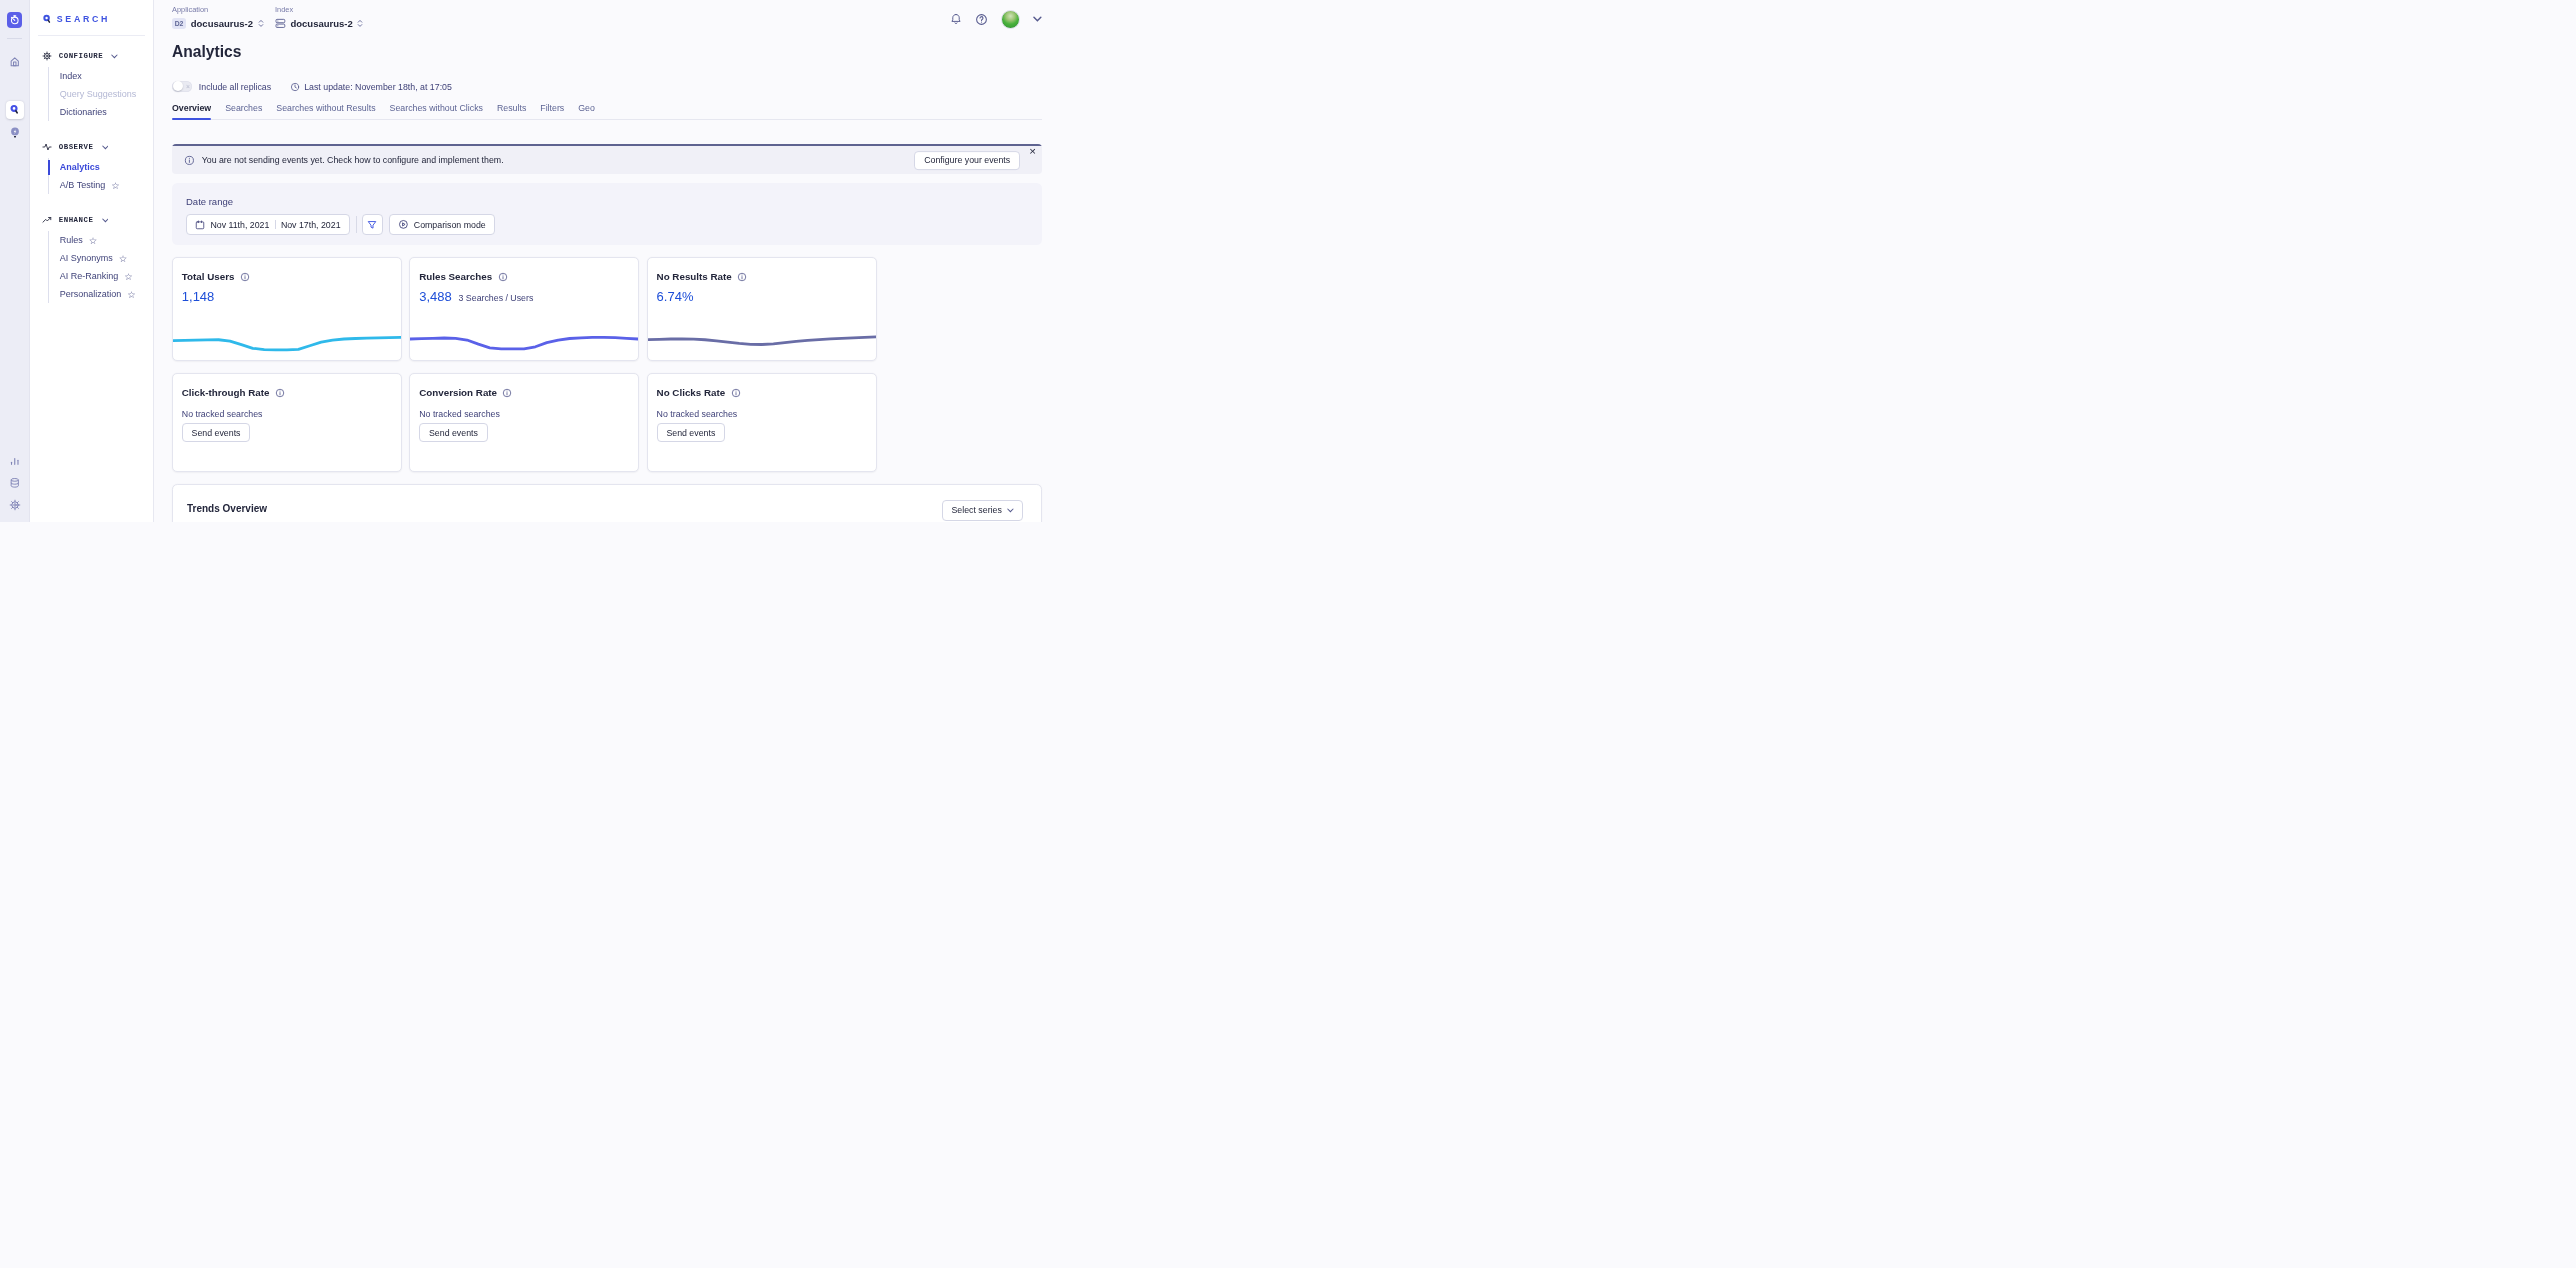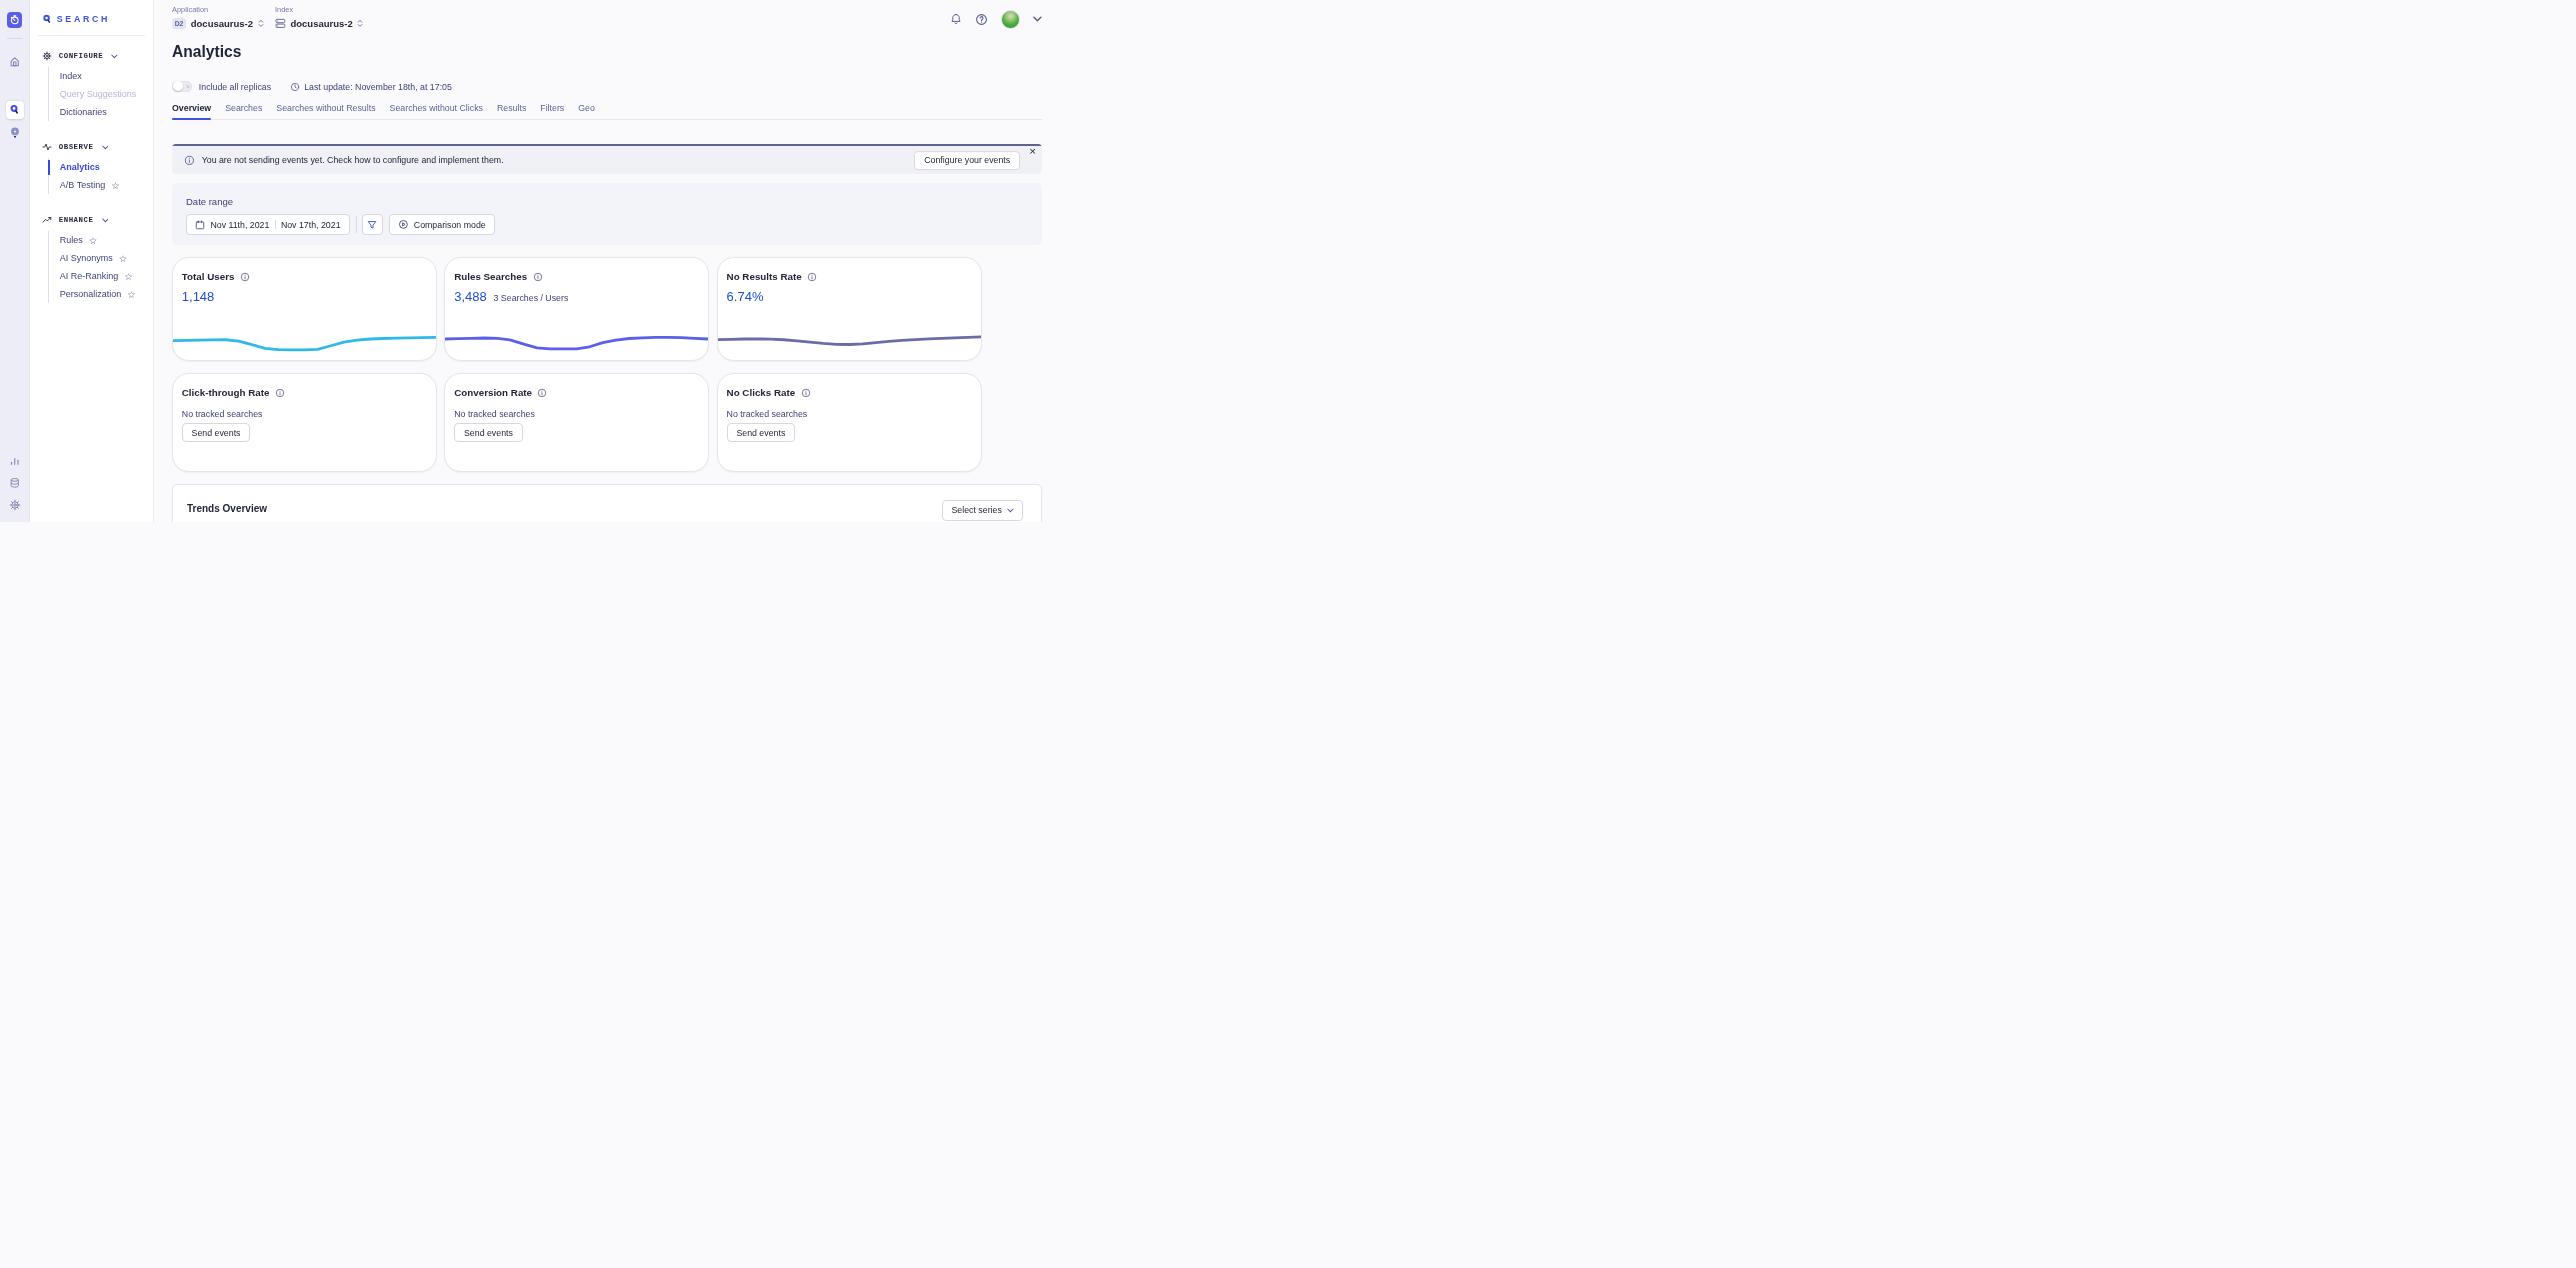--- a/index.html
+++ b/index.html
@@ -74,21 +74,21 @@
   .date-panel { margin-top:8.8px; background:#f3f3fa; border-radius:5.4px; height:62px; padding:13.5px 0 0 14px; }
   .date-label { font-size:9.5px; color:#3f4178; }
   .date-controls { display:flex; align-items:center; margin-top:6.8px; }
   .btn { display:flex; align-items:center; gap:5.4px; background:#fff; border:0.7px solid #d5d7e6; border-radius:4px; height:21px; font-size:8.8px; color:#23263b; padding:0 8px; cursor:pointer; font-family:inherit; }
   .date-btn .date-sep { width:0.7px; height:9.5px; background:#d5d7e6; }
   .v-div { width:0.7px; height:17.6px; background:#d8daе7; background:#d8dae7; margin:0 5.4px 0 6px; }
   .filter-btn { width:21.6px; justify-content:center; padding:0; }
   .cmp-btn { margin-left:5.4px; }
 
   .cards { display:flex; gap:7.4px; margin-top:12px; }
-  .card { position:relative; width:265px; background:#fff; border:0.7px solid #e4e5ef; border-radius:17px; box-shadow:0 0.7px 1.4px rgba(35,38,59,.05); overflow:hidden; }
+  .card { position:relative; width:230px; background:#fff; border:0.7px solid #e4e5ef; border-radius:5px; box-shadow:0 0.7px 1.4px rgba(35,38,59,.05); overflow:hidden; }
   .card.kpi { height:104px; }
   .card.metric { height:99px; }
   .card-head { display:flex; align-items:center; gap:5.4px; padding:13.5px 0 0 8.8px; }
   .card-title { font-size:9.8px; font-weight:bold; color:#23263b; }
   .kpi-vals { display:flex; align-items:baseline; gap:6.8px; padding:6.8px 0 0 8.8px; }
   .kpi-value { font-size:13px; color:#1d4ed8; }
   .kpi-sub { font-size:8.8px; color:#3f4178; }
   .spark { position:absolute; left:0; right:0; bottom:6px; width:100%; height:31px; display:block; }
   .empty-text { font-size:8.8px; color:#3f4178; padding:10.8px 0 0 8.8px; }
   .send-btn { margin:4px 0 0 8.8px; background:#fff; border:0.7px solid #d5d7e6; border-radius:4px; font-size:8.8px; color:#23263b; padding:3.4px 8.8px; cursor:pointer; font-family:inherit; }

